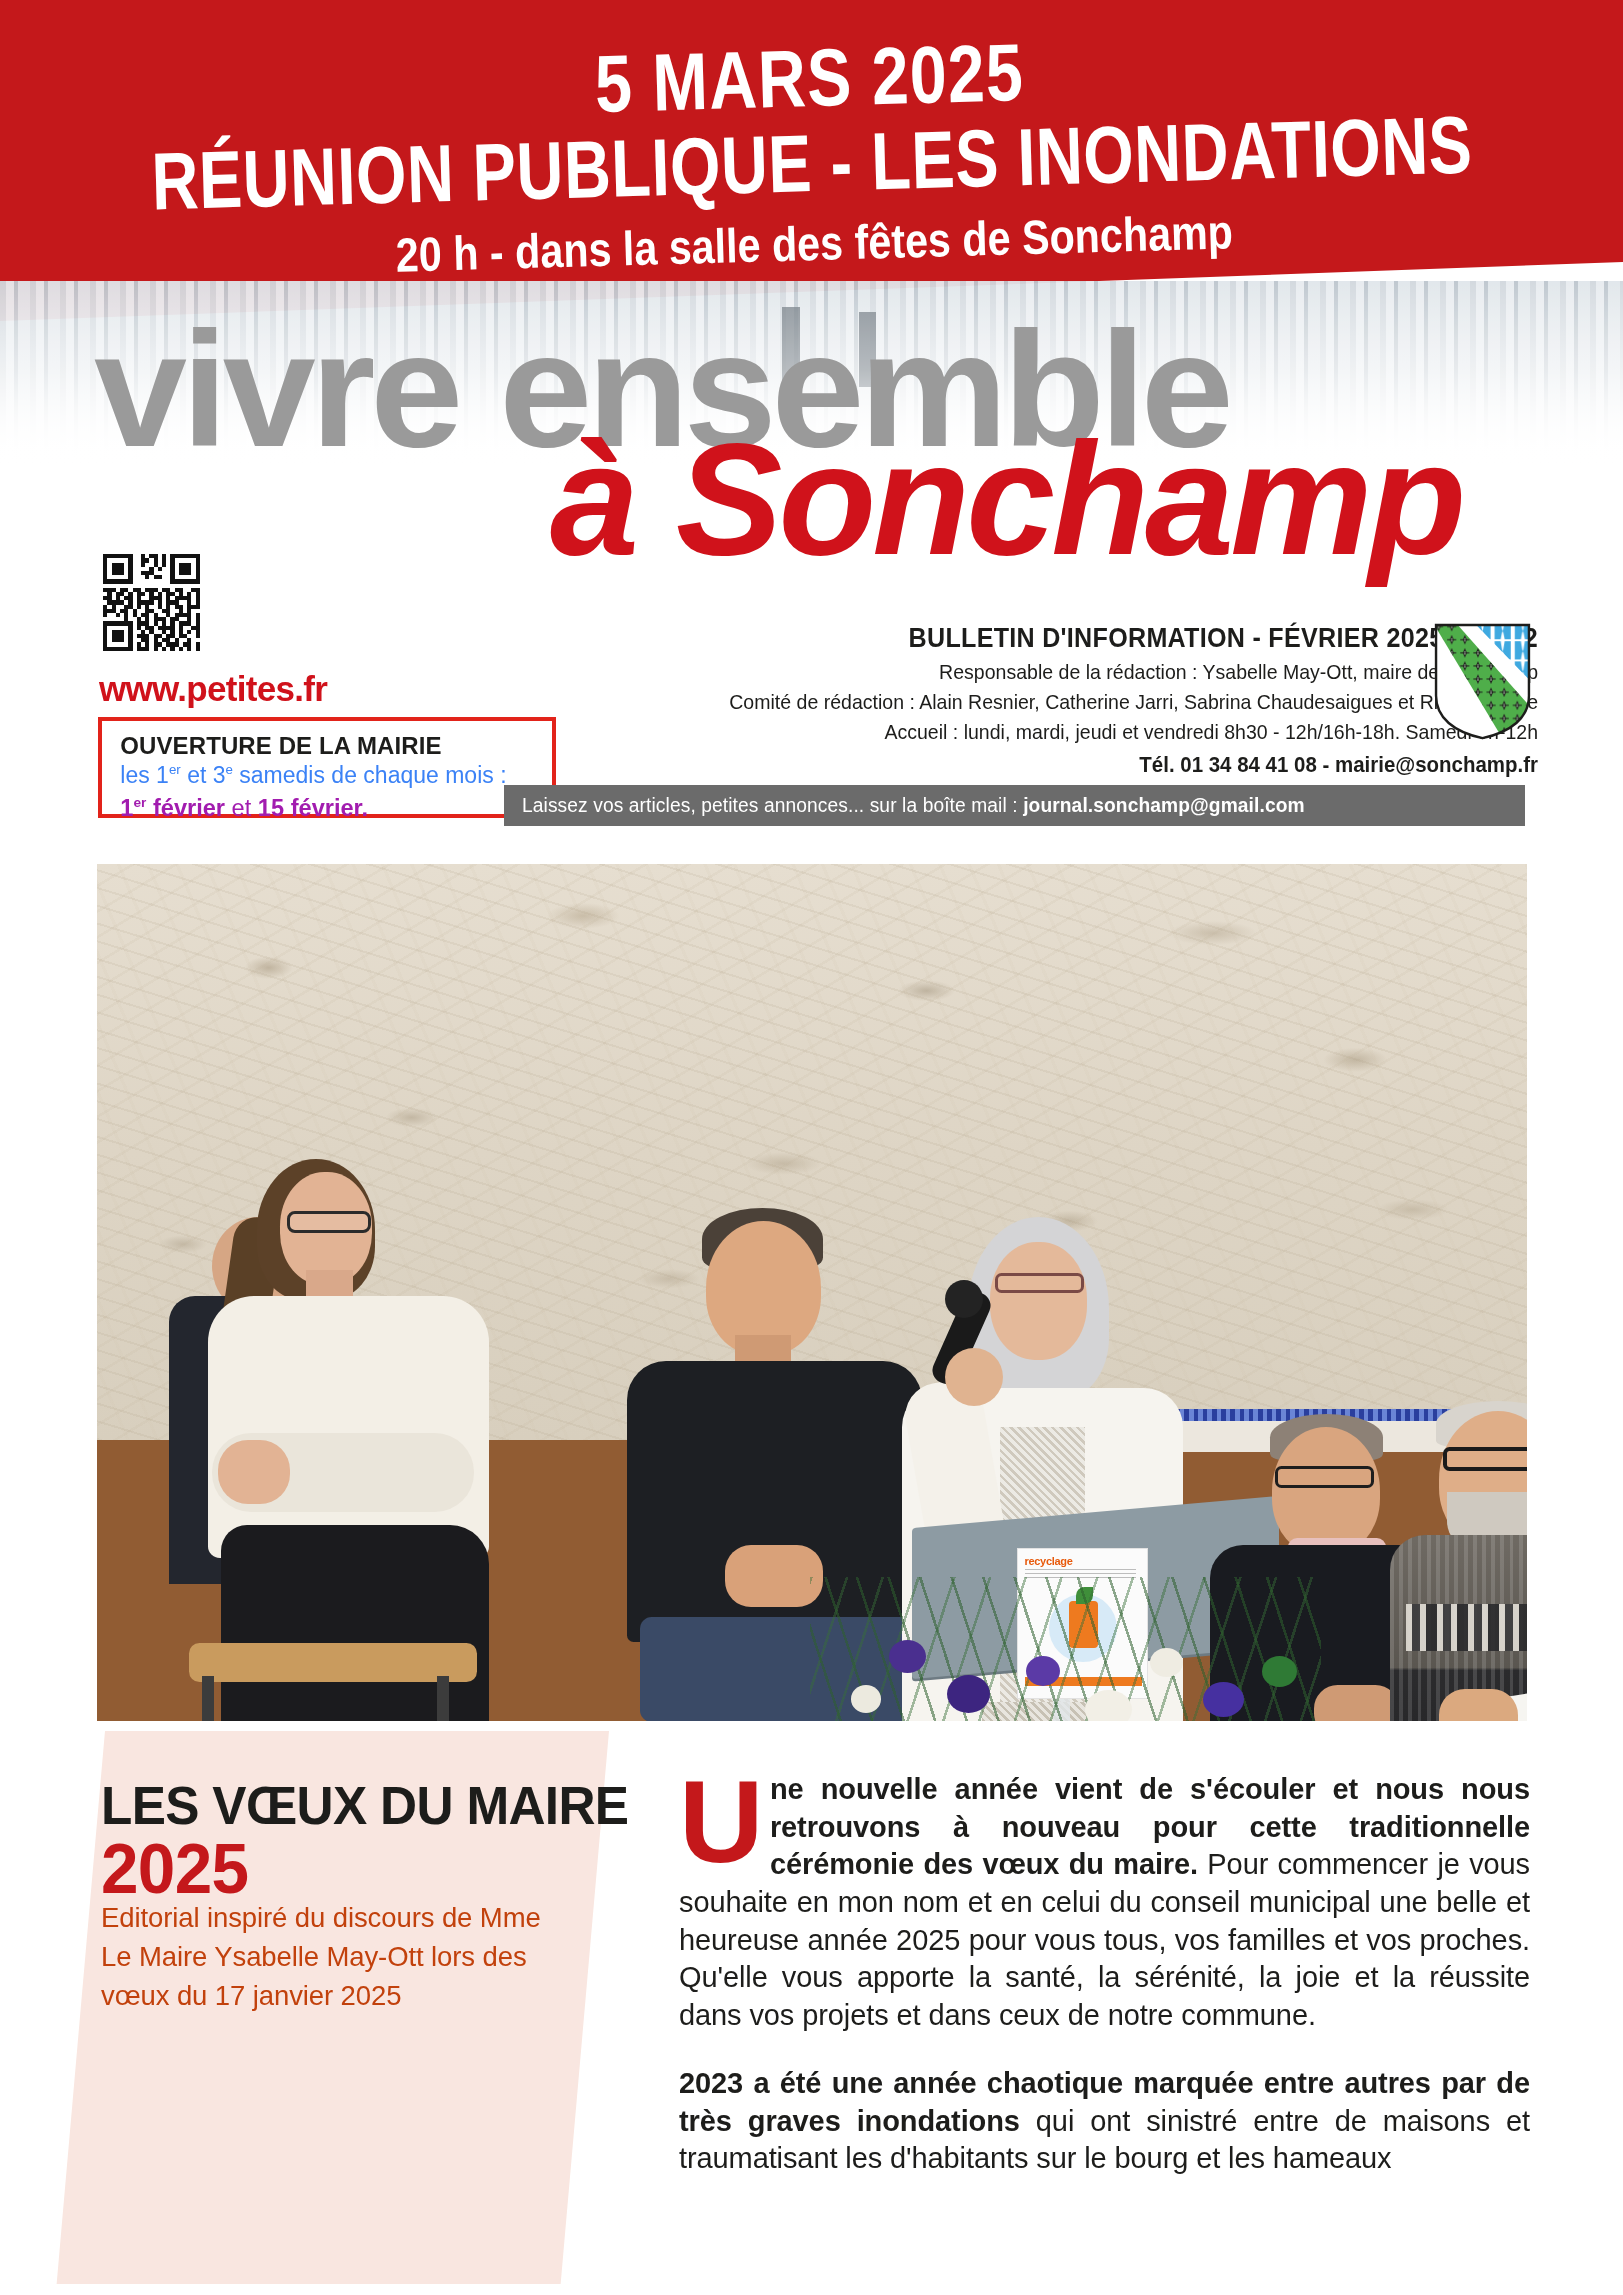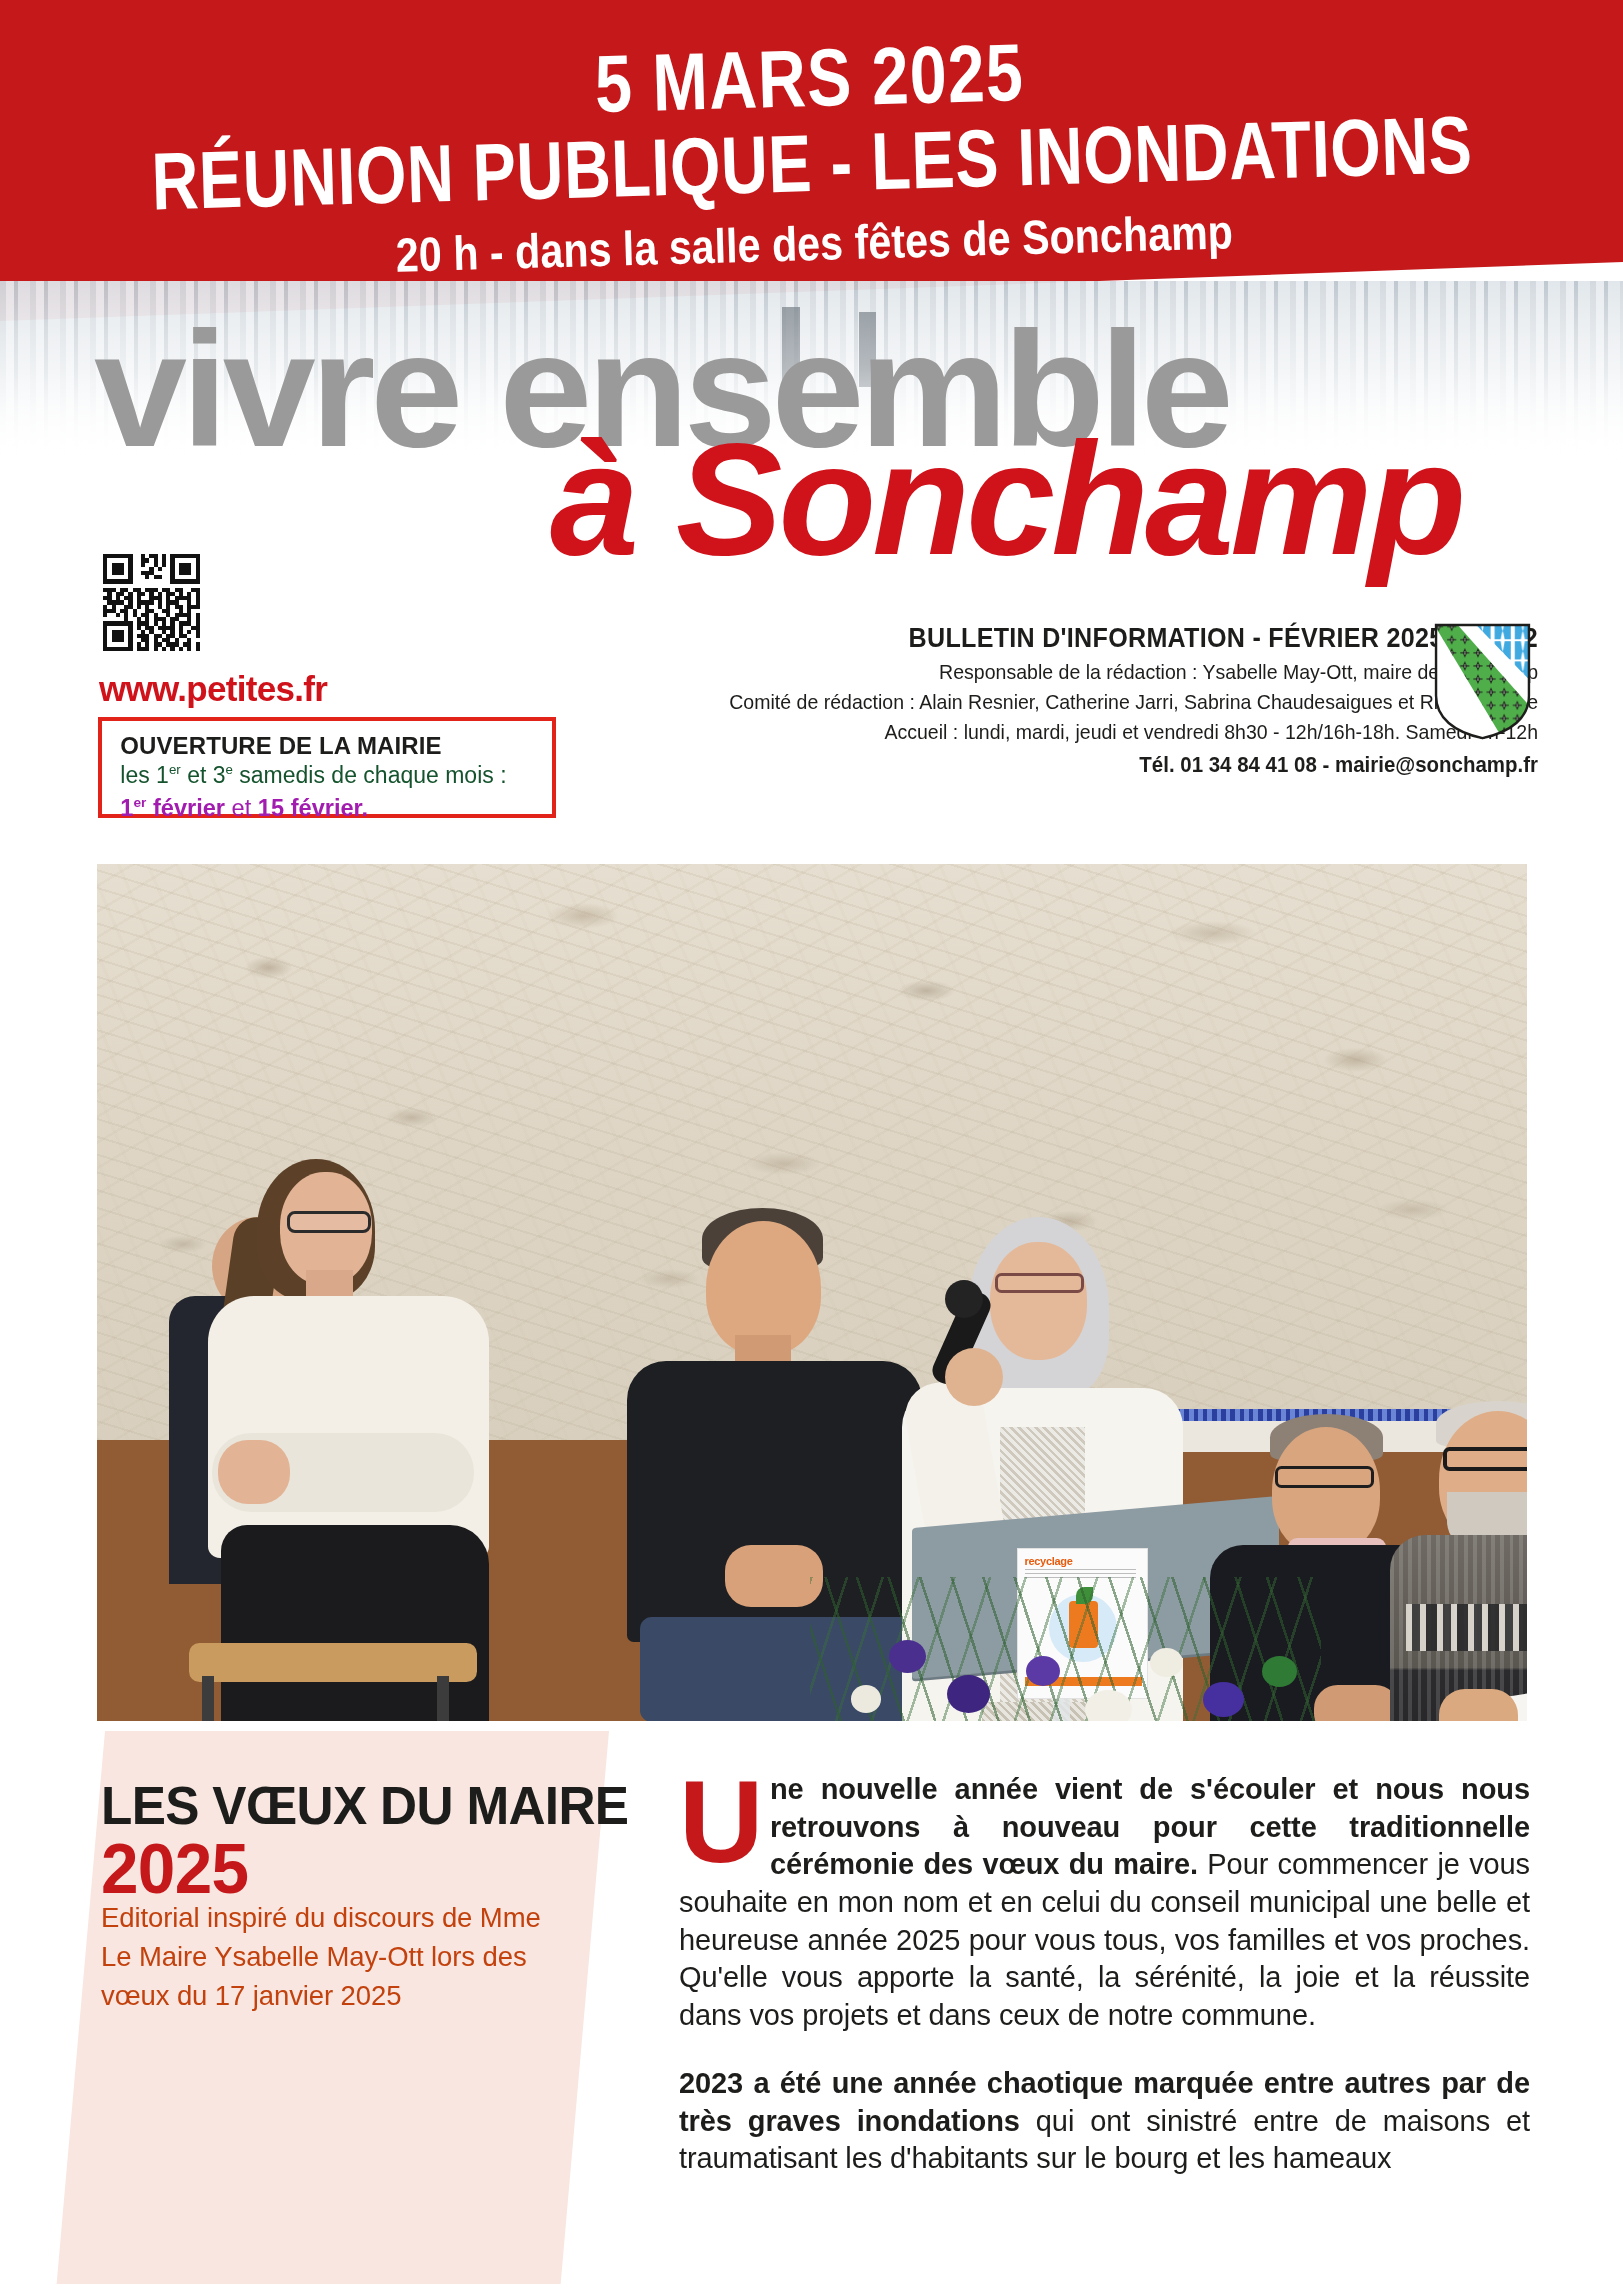--- a/index.html
+++ b/index.html
@@ -73,21 +73,21 @@
   .website{
     position:absolute;left:99px;top:669px;
     color:#D0121B;font-weight:700;font-size:35px;letter-spacing:-0.7px;white-space:nowrap;
   }
   .mairie-box{
     position:absolute;left:98px;top:717px;width:458px;height:101px;
     border:4.6px solid #E2231A;background:#fff;box-sizing:border-box;
     padding:11.8px 0 0 18.3px;
   }
   .mb-title{font-weight:700;font-size:24px;color:#1d1d1b;letter-spacing:0.1px;line-height:1.12;}
-  .mb-line{font-size:23px;color:#14532d;line-height:1.2;margin-top:2px;}
+  .mb-line{font-size:23px;color:#3b82f6;line-height:1.2;margin-top:2px;}
   .mb-line2{font-size:23.6px;color:#a21caf;line-height:1.2;margin-top:4.6px;}
   .mb-line2 b{font-weight:700;}
   sup{font-size:.58em;vertical-align:super;line-height:0;}
 
   
   .bulletin{
     position:absolute;right:85px;top:623px;width:871px;
     text-align:right;color:#1d1d1b;
   }
   .bl1{font-weight:700;font-size:27px;letter-spacing:0.3px;transform:scaleX(.93);transform-origin:right center;line-height:1.12;white-space:nowrap;}
@@ -472,20 +472,23 @@
       <g clip-path="url(#shieldclip)">
         <rect x="0" y="0" width="100" height="120" fill="#ffffff"></rect>
         <path d="M0 0 H100 V62 L40 0 Z" fill="url(#vair)"></path>
         <path d="M0 0 L22 0 L100 88 L100 120 L72 120 Z" fill="#4FAE4A"></path>
         <path d="M0 0 L22 0 L100 88 L100 120 L72 120 Z" fill="url(#flower)" opacity=".95"></path>
       </g>
       <path d="M4 4 H96 V74 C96 96 78 110 50 116 C22 110 4 96 4 74 Z" fill="none" stroke="#1d1d1b" stroke-width="2.4"></path>
     </svg>
   </div>
 
+  <div class="mailbar">
+    <span><span>Laissez vos articles, petites annonces... sur la boîte mail : </span><b>journal.sonchamp@gmail.com</b></span>
+  </div>
 
   <div class="photo">
     <div class="wall">
         <div class="wall-tex"></div>
       </div>
     <div class="floor"></div>
     <div class="ledge"></div>
     <div class="tinsel"></div>
 
     <div class="p m0-head head"></div>

